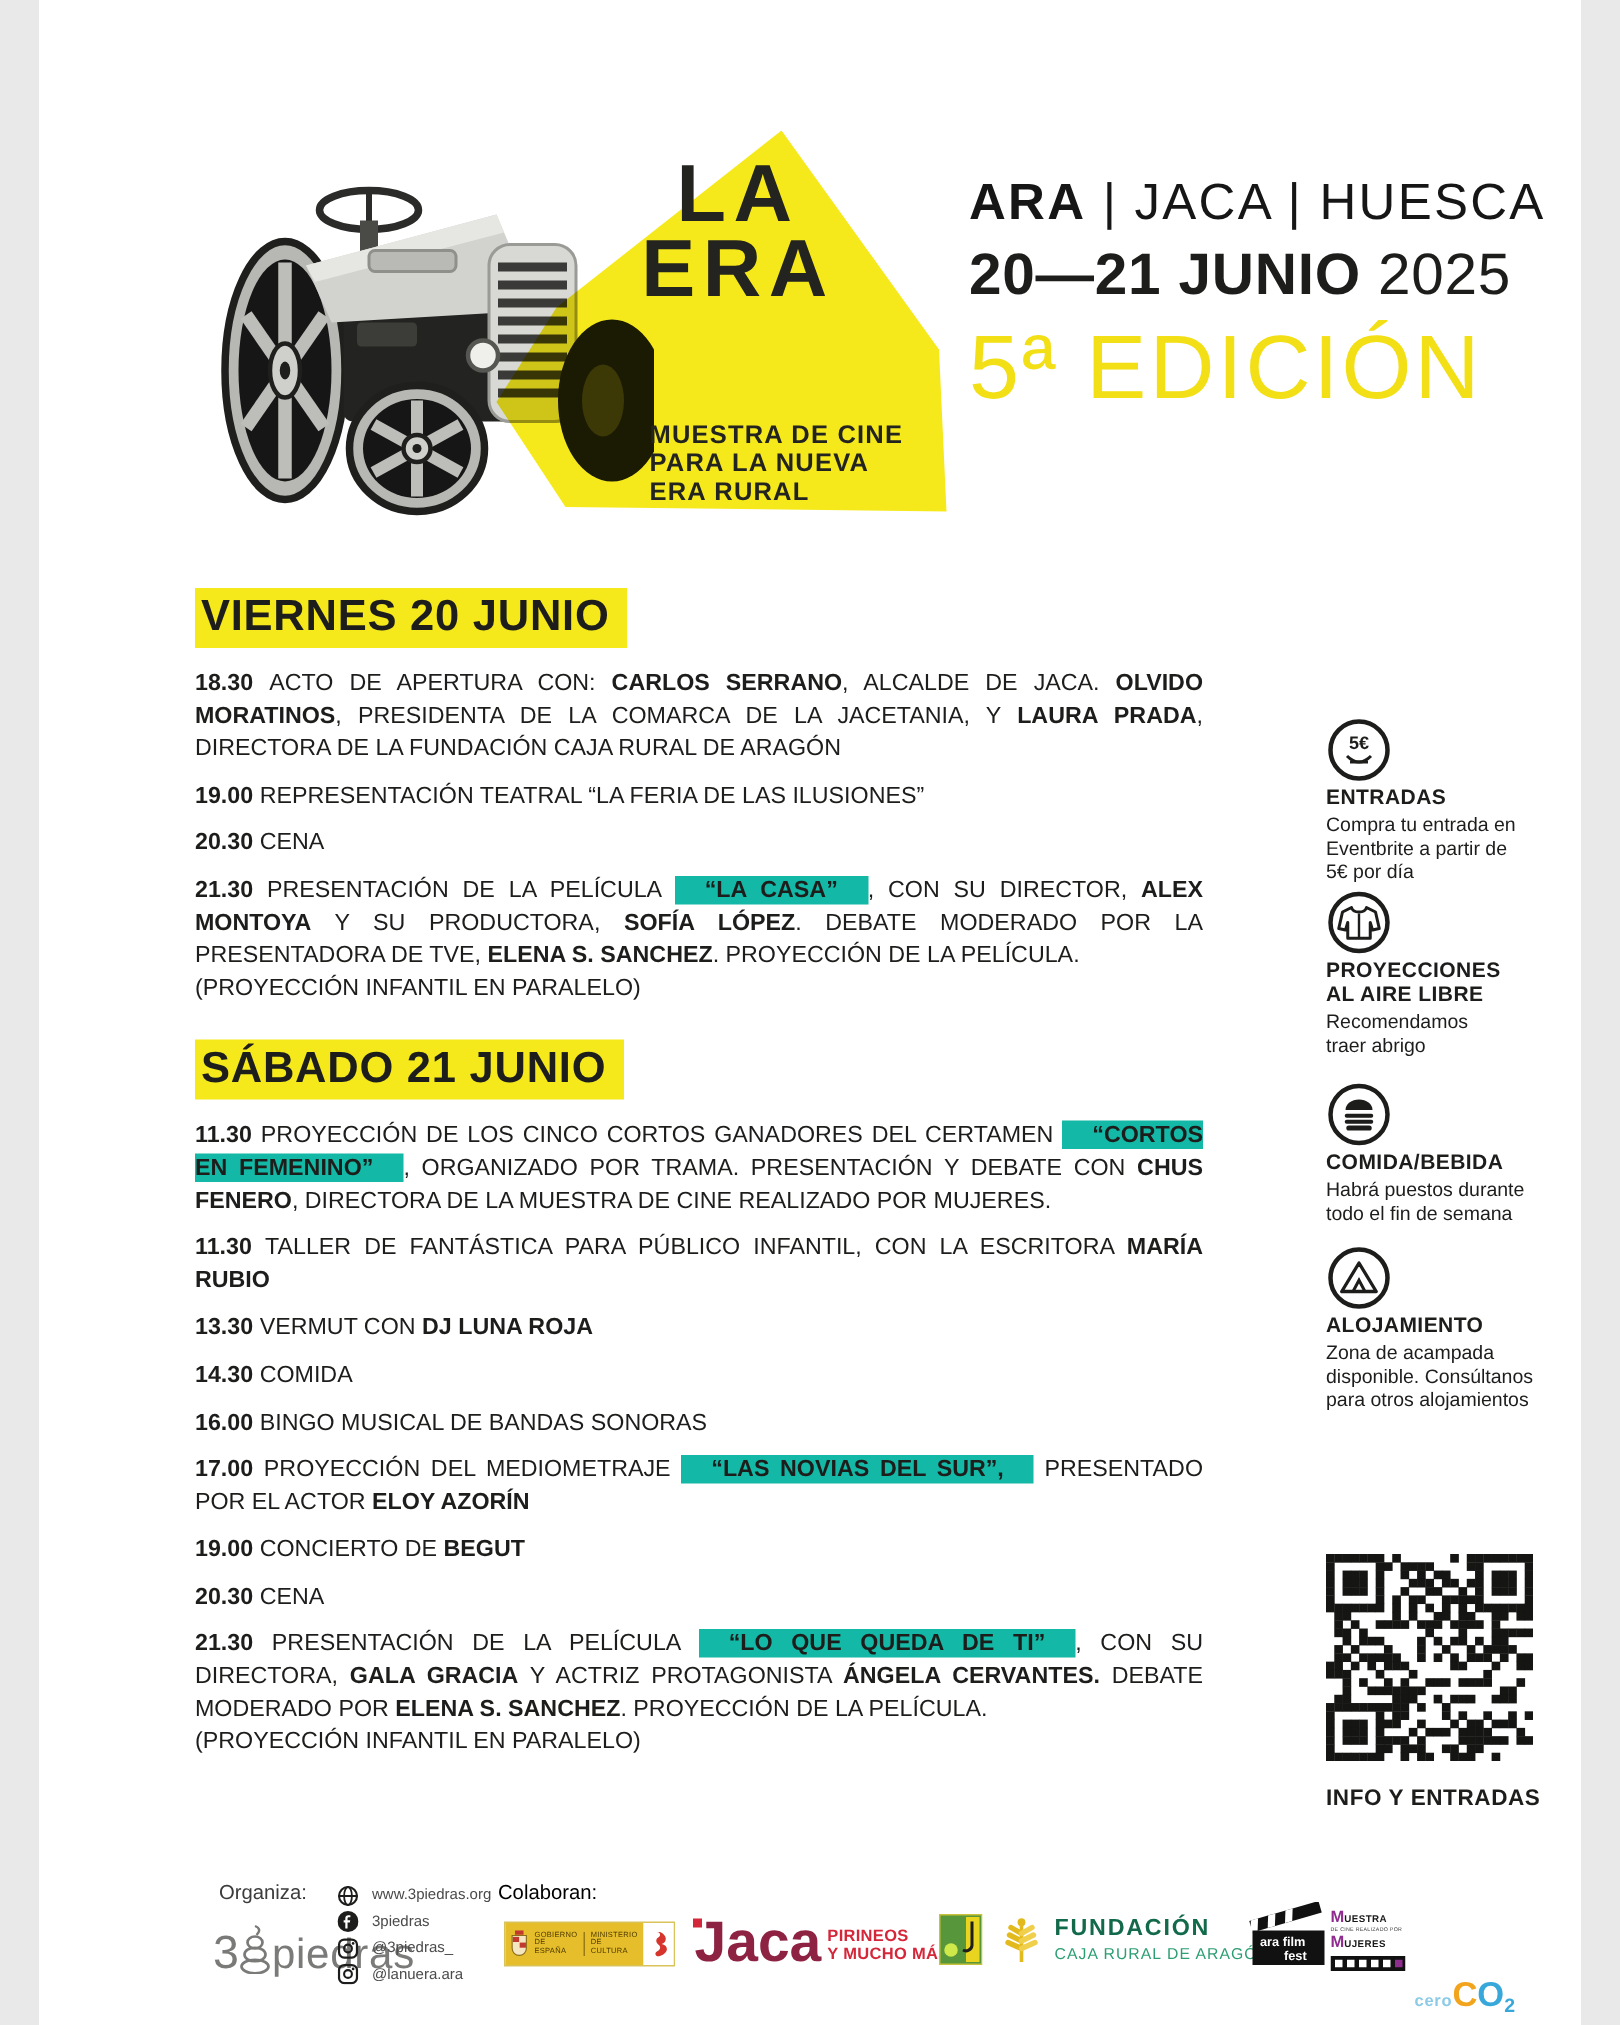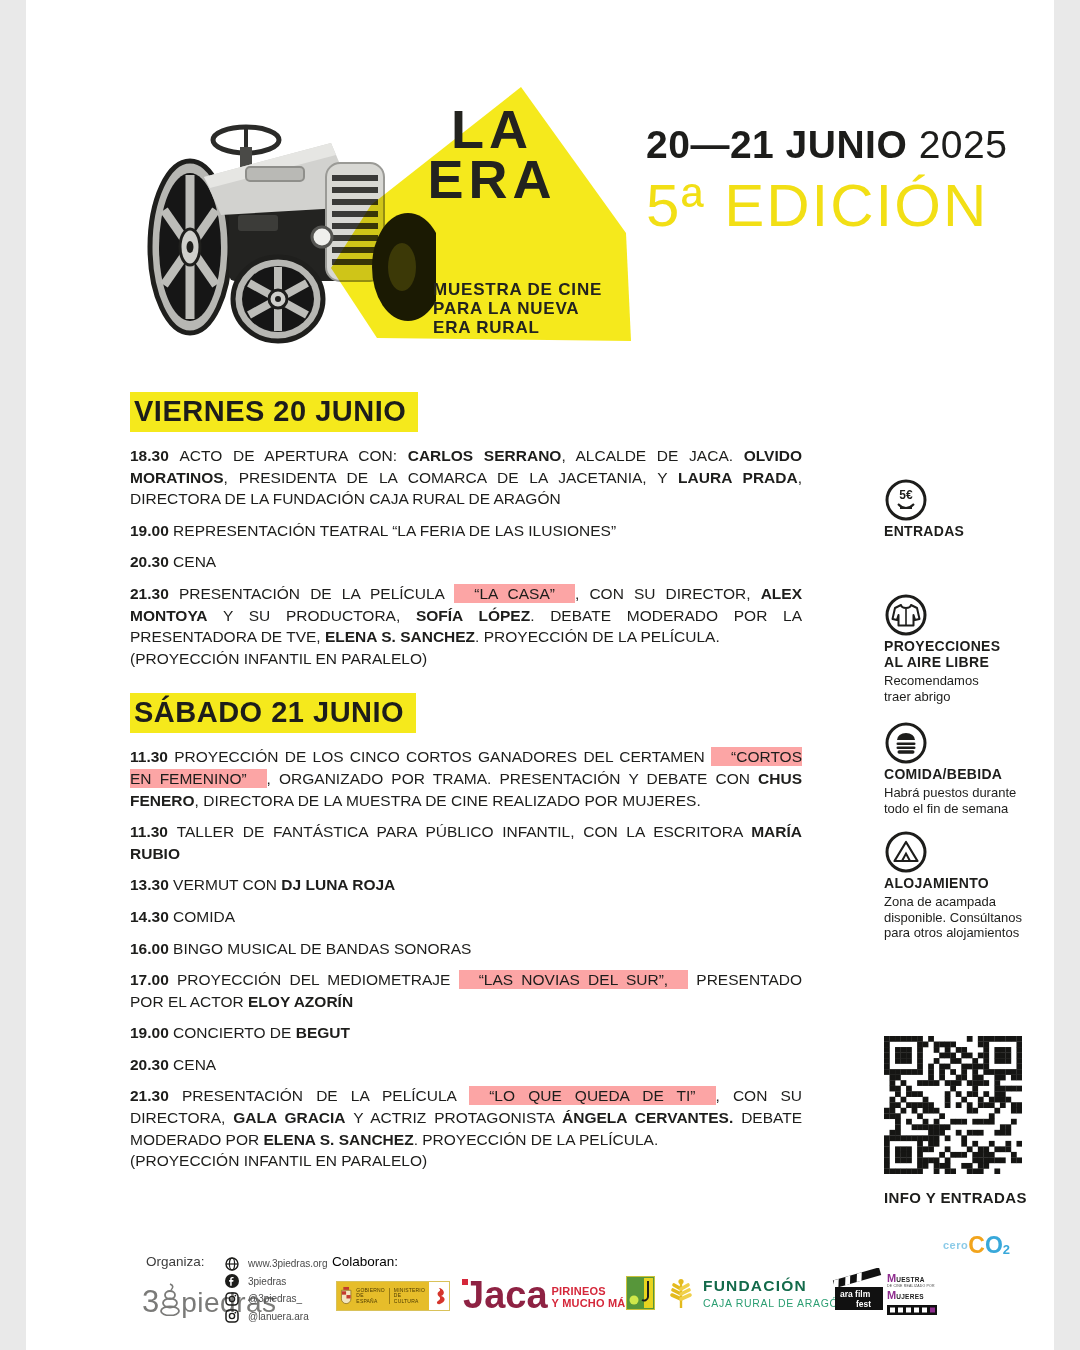--- a/index.html
+++ b/index.html
@@ -21,21 +21,21 @@
   .hdr-line3{font-size:60px;margin-top:4px;letter-spacing:2px;color:#f2df15;white-space:nowrap}
 
   
   .schedule{position:absolute;left:104px;top:392px;width:672px}
   .day-heading{display:inline-block;background:#f5e91c;font-size:29px;font-weight:700;
                letter-spacing:.5px;padding:3px 12px 4px 4px;margin:0 0 13px}
   .schedule-day + .schedule-day{margin-top:24px;display:block}
   .schedule-entry{margin:0 0 10px;font-size:15.5px;line-height:21.6px;text-align:justify;
                   white-space:pre-line}
   .schedule-entry .b{font-weight:700}
-  .schedule-entry .hl{background:#fca5a5;font-weight:400;padding:1px 20px}
+  .schedule-entry .hl{background:#14b8a6;font-weight:700;padding:1px 20px}
 
   
   .sidebar{position:absolute;left:858px;top:478px;width:152px}
   .side-item{position:absolute;left:0;width:152px}
   .si0{top:0}.si1{top:115px}.si2{top:243px}.si3{top:352px}
   .side-icon{display:block}
   .side-title{font-size:14px;font-weight:700;letter-spacing:.3px;margin-top:1px;
               line-height:16px;white-space:pre-line}
   .side-text{font-size:13px;line-height:15.5px;margin-top:3px;white-space:pre-line}
 
@@ -73,21 +73,21 @@
   .fund-l2{font-size:10.5px;color:#2b9e72;letter-spacing:.7px;margin-top:2px}
 
   .ara-svg{position:absolute;left:806px;top:1268px}
   .muestra{position:absolute;left:861px;top:1272px;width:54px;color:#1a1a1a}
   .mu-line{line-height:9px;white-space:nowrap}
   .mu-M{font-size:11px;font-weight:700;color:#8f2d8f}
   .mu-rest{font-size:6.5px;font-weight:700;letter-spacing:.3px}
   .mu-small{font-size:3.5px;line-height:5px;color:#444;letter-spacing:.2px}
   .mu-strip{margin-top:2px}
 
-  .cero{position:absolute;left:917px;top:1234px;display:flex;align-items:center}
+  .cero{position:absolute;left:917px;top:1318px;display:flex;align-items:flex-end}
   .cero-cero{font-size:11px;font-weight:700;color:#8ccbe8;letter-spacing:.5px}
   .cero-C{font-size:23px;font-weight:700;color:#f2a41c;line-height:22px}
   .cero-O{font-size:23px;font-weight:700;color:#38a8da;line-height:22px}
   .cero-2{font-size:13px;font-weight:700;color:#38a8da;position:relative;top:4px}
 </style>
 </head>
 <body>
 
 <div class="page">
 
@@ -151,20 +151,23 @@
 
   <div class="logo-title">
     <div>LA</div>
     <div>ERA</div>
   </div>
   <div class="logo-sub">MUESTRA DE CINE
 PARA LA NUEVA
 ERA RURAL</div>
 
   <div class="hdr">
+    <div class="hdr-line1">
+      <span class="b">ARA</span><span> | JACA | HUESCA</span>
+    </div>
     <div class="hdr-line2">
       <span class="b">20—21 JUNIO</span><span> 2025</span>
     </div>
     <div class="hdr-line3">5ª EDICIÓN</div>
   </div>
 
   <main class="schedule">
       <div class="schedule-day"><h2 class="day-heading">VIERNES 20 JUNIO</h2><p class="schedule-entry"><span class="b">18.30 </span><span>ACTO DE APERTURA CON: </span><span class="b">CARLOS SERRANO</span><span>, ALCALDE DE JACA. </span><span class="b">OLVIDO MORATINOS</span><span>, PRESIDENTA DE LA COMARCA DE LA JACETANIA, Y </span><span class="b">LAURA PRADA</span><span>, DIRECTORA DE LA FUNDACIÓN CAJA RURAL DE ARAGÓN</span></p><p class="schedule-entry"><span class="b">19.00 </span><span>REPRESENTACIÓN TEATRAL “LA FERIA DE LAS ILUSIONES”</span></p><p class="schedule-entry"><span class="b">20.30 </span><span>CENA</span></p><p class="schedule-entry"><span class="b">21.30 </span><span>PRESENTACIÓN DE LA PELÍCULA </span><span class="b hl">“LA CASA”</span><span>, CON SU DIRECTOR, </span><span class="b">ALEX MONTOYA</span><span> Y SU PRODUCTORA, </span><span class="b">SOFÍA LÓPEZ</span><span>. DEBATE MODERADO POR LA PRESENTADORA DE TVE, </span><span class="b">ELENA S. SANCHEZ</span><span>. PROYECCIÓN DE LA PELÍCULA.
 (PROYECCIÓN INFANTIL EN PARALELO)</span></p></div>
       <div class="schedule-day"><h2 class="day-heading">SÁBADO 21 JUNIO</h2><p class="schedule-entry"><span class="b">11.30 </span><span>PROYECCIÓN DE LOS CINCO CORTOS GANADORES DEL CERTAMEN </span><span class="b hl">“CORTOS EN FEMENINO”</span><span>, ORGANIZADO POR TRAMA. PRESENTACIÓN Y DEBATE CON </span><span class="b">CHUS FENERO</span><span>, DIRECTORA DE LA MUESTRA DE CINE REALIZADO POR MUJERES.</span></p><p class="schedule-entry"><span class="b">11.30 </span><span>TALLER DE FANTÁSTICA PARA PÚBLICO INFANTIL, CON LA ESCRITORA </span><span class="b">MARÍA RUBIO</span></p><p class="schedule-entry"><span class="b">13.30 </span><span>VERMUT CON </span><span class="b">DJ LUNA ROJA</span></p><p class="schedule-entry"><span class="b">14.30 </span><span>COMIDA</span></p><p class="schedule-entry"><span class="b">16.00 </span><span>BINGO MUSICAL DE BANDAS SONORAS</span></p><p class="schedule-entry"><span class="b">17.00 </span><span>PROYECCIÓN DEL MEDIOMETRAJE </span><span class="b hl">“LAS NOVIAS DEL SUR”,</span><span> PRESENTADO POR EL ACTOR </span><span class="b">ELOY AZORÍN</span></p><p class="schedule-entry"><span class="b">19.00 </span><span>CONCIERTO DE </span><span class="b">BEGUT</span></p><p class="schedule-entry"><span class="b">20.30 </span><span>CENA</span></p><p class="schedule-entry"><span class="b">21.30 </span><span>PRESENTACIÓN DE LA PELÍCULA </span><span class="b hl">“LO QUE QUEDA DE TI”</span><span>, CON SU DIRECTORA, </span><span class="b">GALA GRACIA</span><span> Y ACTRIZ PROTAGONISTA </span><span class="b">ÁNGELA CERVANTES.</span><span> DEBATE MODERADO POR </span><span class="b">ELENA S. SANCHEZ</span><span>. PROYECCIÓN DE LA PELÍCULA.
@@ -174,20 +177,23 @@
   <aside class="sidebar">
 
     <div class="side-item si0">
       <svg class="side-icon" width="44" height="44" viewBox="0 0 44 44">
         <circle cx="22" cy="22" r="19" fill="none" stroke="#1d1d1b" stroke-width="3"></circle>
         <text x="22" y="21" font-size="12" font-weight="bold" text-anchor="middle" font-family="Liberation Sans, sans-serif" fill="#1d1d1b">5€</text>
         <path d="M14 26 q8 8 16 0" fill="none" stroke="#1d1d1b" stroke-width="2"></path>
         <path d="M16 30 h12" fill="none" stroke="#1d1d1b" stroke-width="2"></path>
       </svg>
       <div class="side-title">ENTRADAS</div>
+      <div class="side-text">Compra tu entrada en
+Eventbrite a partir de
+5€ por día</div>
     </div>
 
     <div class="side-item si1">
       <svg class="side-icon" width="44" height="44" viewBox="0 0 44 44">
         <circle cx="22" cy="22" r="19" fill="none" stroke="#1d1d1b" stroke-width="3"></circle>
         <path d="M17 12 L11 15 8.5 26 13 27 14.5 22 V32.5 H29.5 V22 L31 27 35.5 26 33 15 27 12
                  C26 16 18 16 17 12 Z" fill="none" stroke="#1d1d1b" stroke-width="2" stroke-linejoin="round"></path>
         <line x1="22" y1="16" x2="22" y2="32" stroke="#1d1d1b" stroke-width="1.6"></line>
       </svg>
       <div class="side-title">PROYECCIONES

